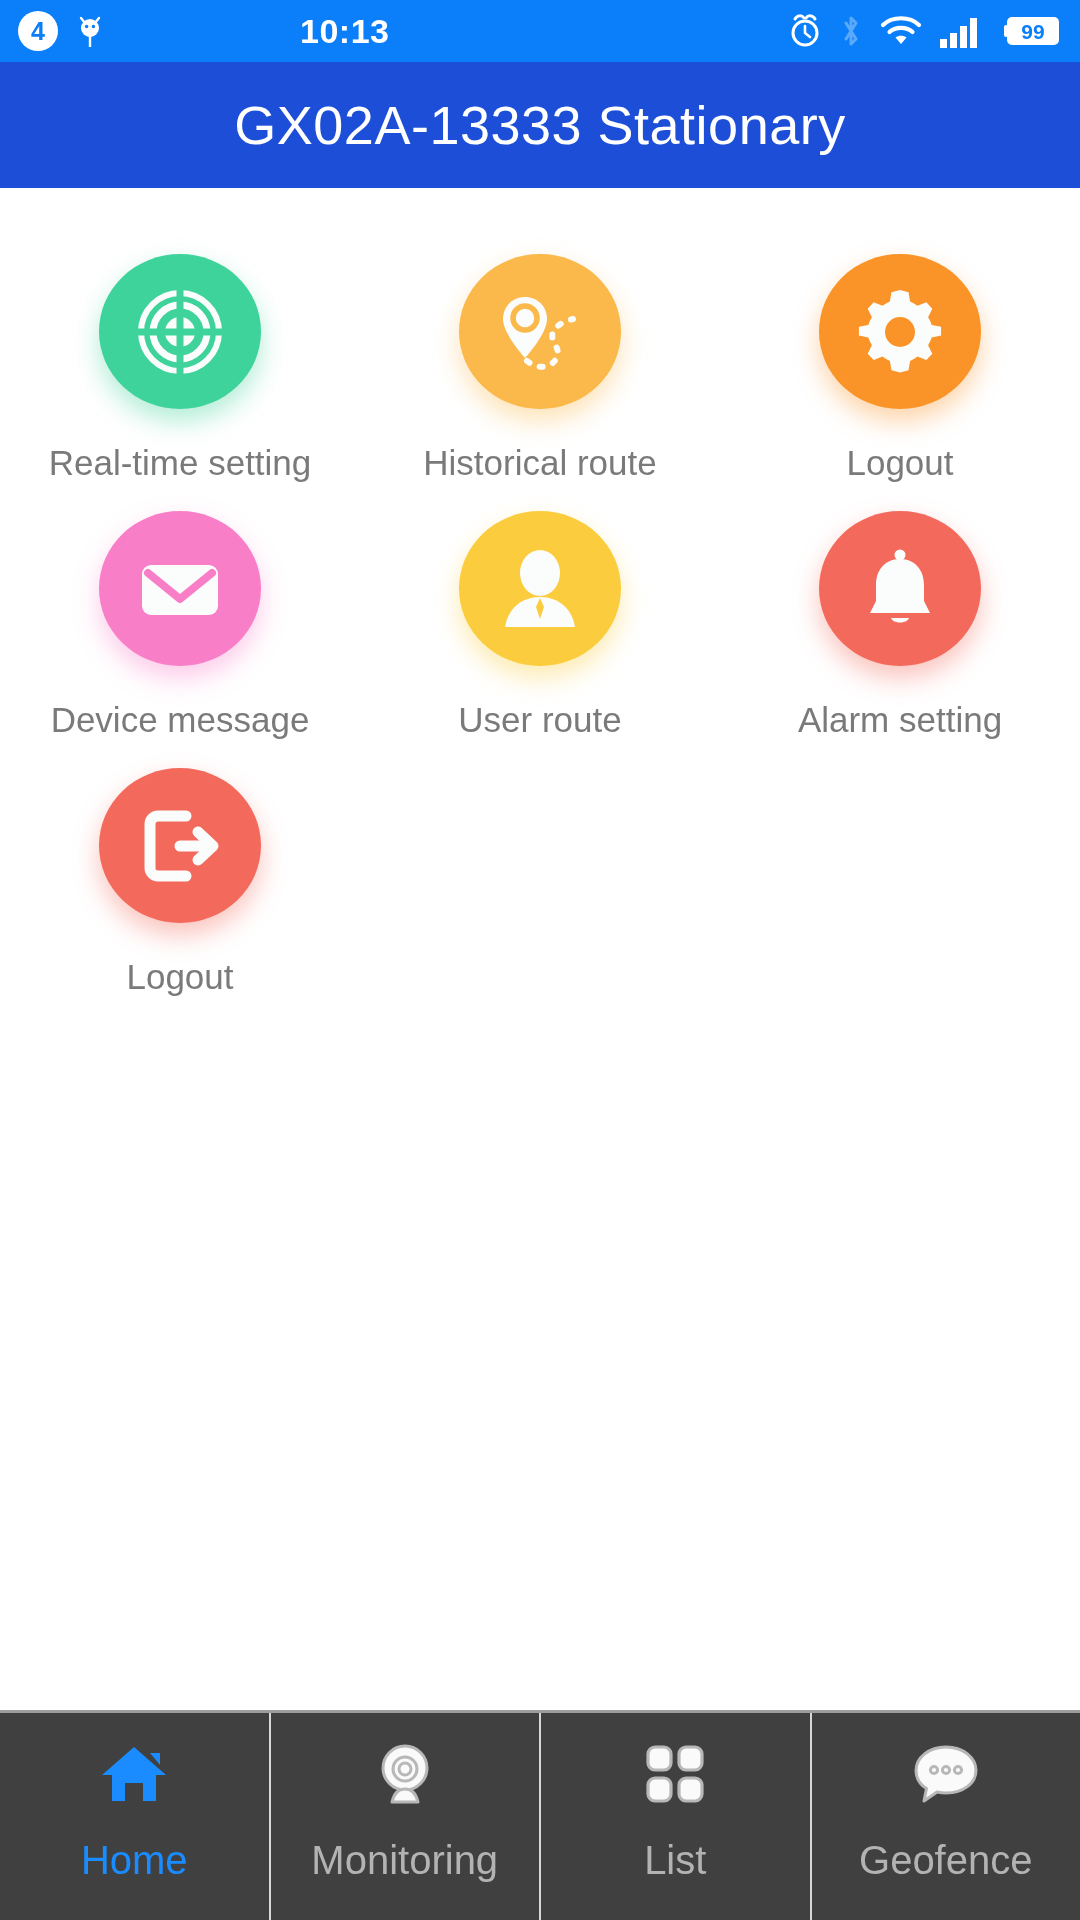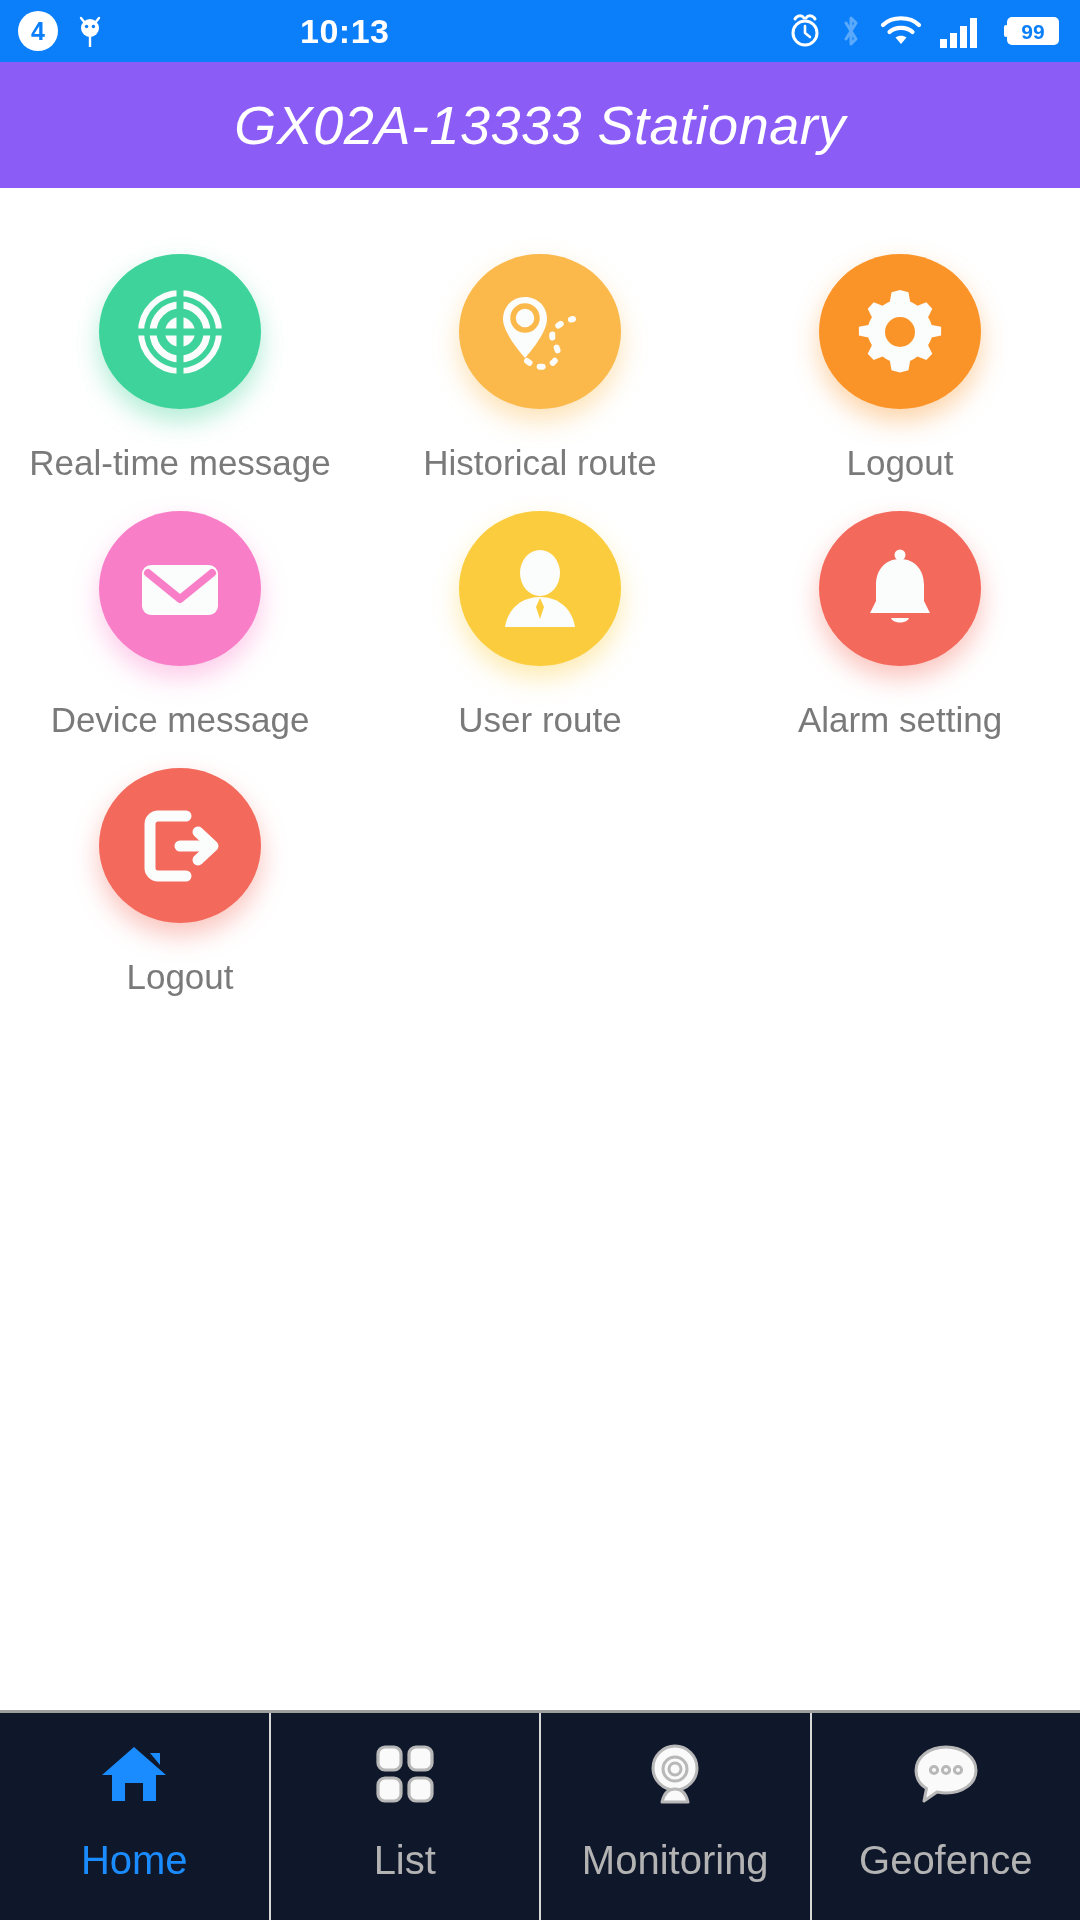--- a/index.html
+++ b/index.html
@@ -23,21 +23,21 @@
   .notif-badge{
     width:40px; height:40px; border-radius:50%; background:#fff; color:#0b7ffa;
     display:flex; align-items:center; justify-content:center;
     font-size:25px; font-weight:bold;
   }
   .sb-icon{ display:flex; align-items:center; justify-content:center; }
 
   
   .appbar{
     position:absolute; left:0; top:62px; width:1080px; height:126px;
-    background:#8b5cf6; display:flex; align-items:center; justify-content:center;font-style:italic;
+    background:#1d4ed8; display:flex; align-items:center; justify-content:center;
   }
   .appbar-title{
     color:#ffffff; font-size:54px; font-weight:normal; letter-spacing:0.5px;
     white-space:nowrap;
   }
 
   
   .content{
     position:absolute; left:0; top:188px; width:1080px; height:1512px;
     background:#ffffff;
@@ -55,21 +55,21 @@
     display:flex; align-items:center; justify-content:center;
     position:relative;
   }
   .tile-label{
     margin-top:34px; font-size:35px; color:#7a7a7a; white-space:nowrap;
   }
 
   
   .bottomnav{
     position:absolute; left:0; bottom:0; width:1080px; height:210px;
-    background:#0f172a; border-top:3px solid #9e9e9e;
+    background:#404040; border-top:3px solid #9e9e9e;
     display:flex;
   }
   .navitem{
     flex:1; display:flex; flex-direction:column;
     align-items:center; justify-content:center;
     border-right:2px solid #d8d8d8; gap:26px; padding-bottom:14px;
   }
   .navitem:last-child{ border-right:none; }
   .nav-icon{ height:76px; display:flex; align-items:center; justify-content:center; }
   .nav-label{ font-size:40px; color:#b3b3b3; }
@@ -157,21 +157,21 @@
             <path d="M91 52 A39 39 0 0 1 52 91"></path>
             <path d="M52 91 A39 39 0 0 1 13 52"></path>
             <path d="M13 52 A39 39 0 0 1 52 13"></path>
           </g>
           <g stroke="#3ed39b" stroke-width="7">
             <line x1="52" y1="8" x2="52" y2="96"></line>
             <line x1="8" y1="52" x2="96" y2="52"></line>
           </g>
         </svg>
       </div>
-      <div class="tile-label">Real-time message</div>
+      <div class="tile-label">Real-time setting</div>
     </div>
 
     <div class="tile">
       <div class="tile-circle" style="background:#fbb84b; box-shadow:0 12px 26px rgba(251,184,75,0.40);">
         <svg width="106" height="106" viewBox="0 0 106 106">
           <path d="M38 18 C25.5 18 16 27.5 16 40 C16 55 38 79 38 79 C38 79 60 55 60 40 C60 27.5 50.5 18 38 18 Z" fill="#fbfcfc"></path>
           <circle cx="38" cy="39" r="12" fill="none" stroke="#fbb84b" stroke-width="5.5"></circle>
           <path d="M40 82 C52 92 66 88 70 78 C74 68 62 62 66 53 C69 46 78 42 86 40" fill="none" stroke="#fbfcfc" stroke-width="6" stroke-linecap="round" stroke-dasharray="3 11"></path>
         </svg>
       </div>
@@ -247,42 +247,42 @@
       <svg width="72" height="66" viewBox="0 0 72 66">
         <path d="M36 6 L68 34 L58 34 L58 60 L45 60 L45 42 L27 42 L27 60 L14 60 L14 34 L4 34 Z" fill="#1a8cff"></path>
         <path d="M52 12 L62 12 L62 24 Z" fill="#1a8cff"></path>
       </svg>
     </span>
     <span class="nav-label">Home</span>
   </div>
 
   <div class="navitem">
     <span class="nav-icon">
+      <svg width="66" height="68" viewBox="0 0 66 68">
+        <circle cx="33" cy="28" r="22" fill="#fafafa" stroke="#b8b8b8" stroke-width="3"></circle>
+        <circle cx="33" cy="29" r="12" fill="none" stroke="#b8b8b8" stroke-width="3"></circle>
+        <circle cx="33" cy="29" r="6" fill="none" stroke="#b8b8b8" stroke-width="3"></circle>
+        <path d="M20 62 C22 53 27 49 33 49 C39 49 44 53 46 62 Z" fill="#fafafa" stroke="#b8b8b8" stroke-width="3" stroke-linejoin="round"></path>
+      </svg>
+    </span>
+    <span class="nav-label">Monitoring</span>
+  </div>
+
+  <div class="navitem">
+    <span class="nav-icon">
       <svg width="66" height="66" viewBox="0 0 66 66">
         <g fill="#fafafa" stroke="#b8b8b8" stroke-width="3.2">
           <rect x="6" y="6" width="23" height="23" rx="7"></rect>
           <rect x="37" y="6" width="23" height="23" rx="7"></rect>
           <rect x="6" y="37" width="23" height="23" rx="7"></rect>
           <rect x="37" y="37" width="23" height="23" rx="7"></rect>
         </g>
       </svg>
     </span>
     <span class="nav-label">List</span>
-  </div>
-
-  <div class="navitem">
-    <span class="nav-icon">
-      <svg width="66" height="68" viewBox="0 0 66 68">
-        <circle cx="33" cy="28" r="22" fill="#fafafa" stroke="#b8b8b8" stroke-width="3"></circle>
-        <circle cx="33" cy="29" r="12" fill="none" stroke="#b8b8b8" stroke-width="3"></circle>
-        <circle cx="33" cy="29" r="6" fill="none" stroke="#b8b8b8" stroke-width="3"></circle>
-        <path d="M20 62 C22 53 27 49 33 49 C39 49 44 53 46 62 Z" fill="#fafafa" stroke="#b8b8b8" stroke-width="3" stroke-linejoin="round"></path>
-      </svg>
-    </span>
-    <span class="nav-label">Monitoring</span>
   </div>
 
   <div class="navitem">
     <span class="nav-icon">
       <svg width="72" height="64" viewBox="0 0 72 64">
         <path d="M36 5 C19 5 6 15.5 6 28.5 C6 36 10 42.5 16.5 46.5 L14 59 L27 50 C30 50.6 33 51 36 51
                  C53 51 66 41.5 66 28.5 C66 15.5 53 5 36 5 Z" fill="#fafafa" stroke="#b8b8b8" stroke-width="3" stroke-linejoin="round"></path>
         <g fill="none" stroke="#b8b8b8" stroke-width="3">
           <circle cx="24" cy="28" r="3.6"></circle>
           <circle cx="36" cy="28" r="3.6"></circle>

